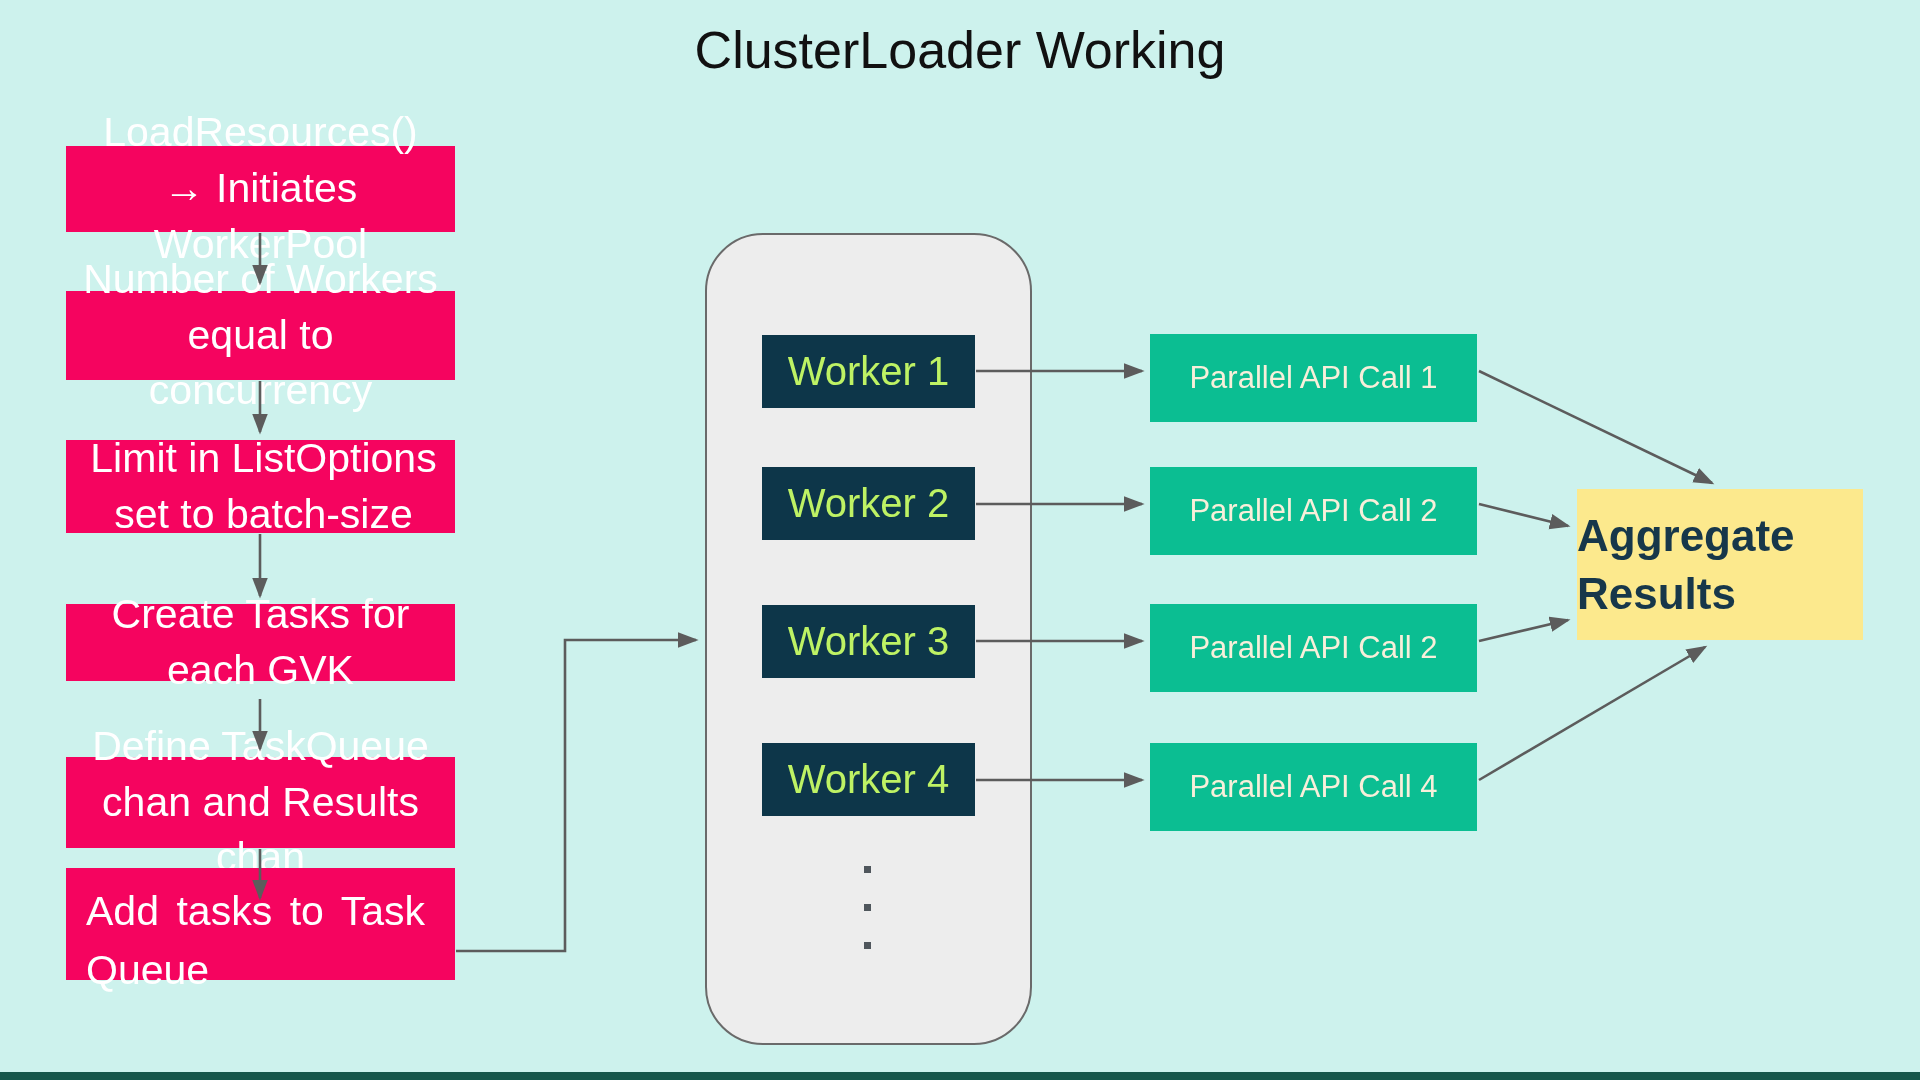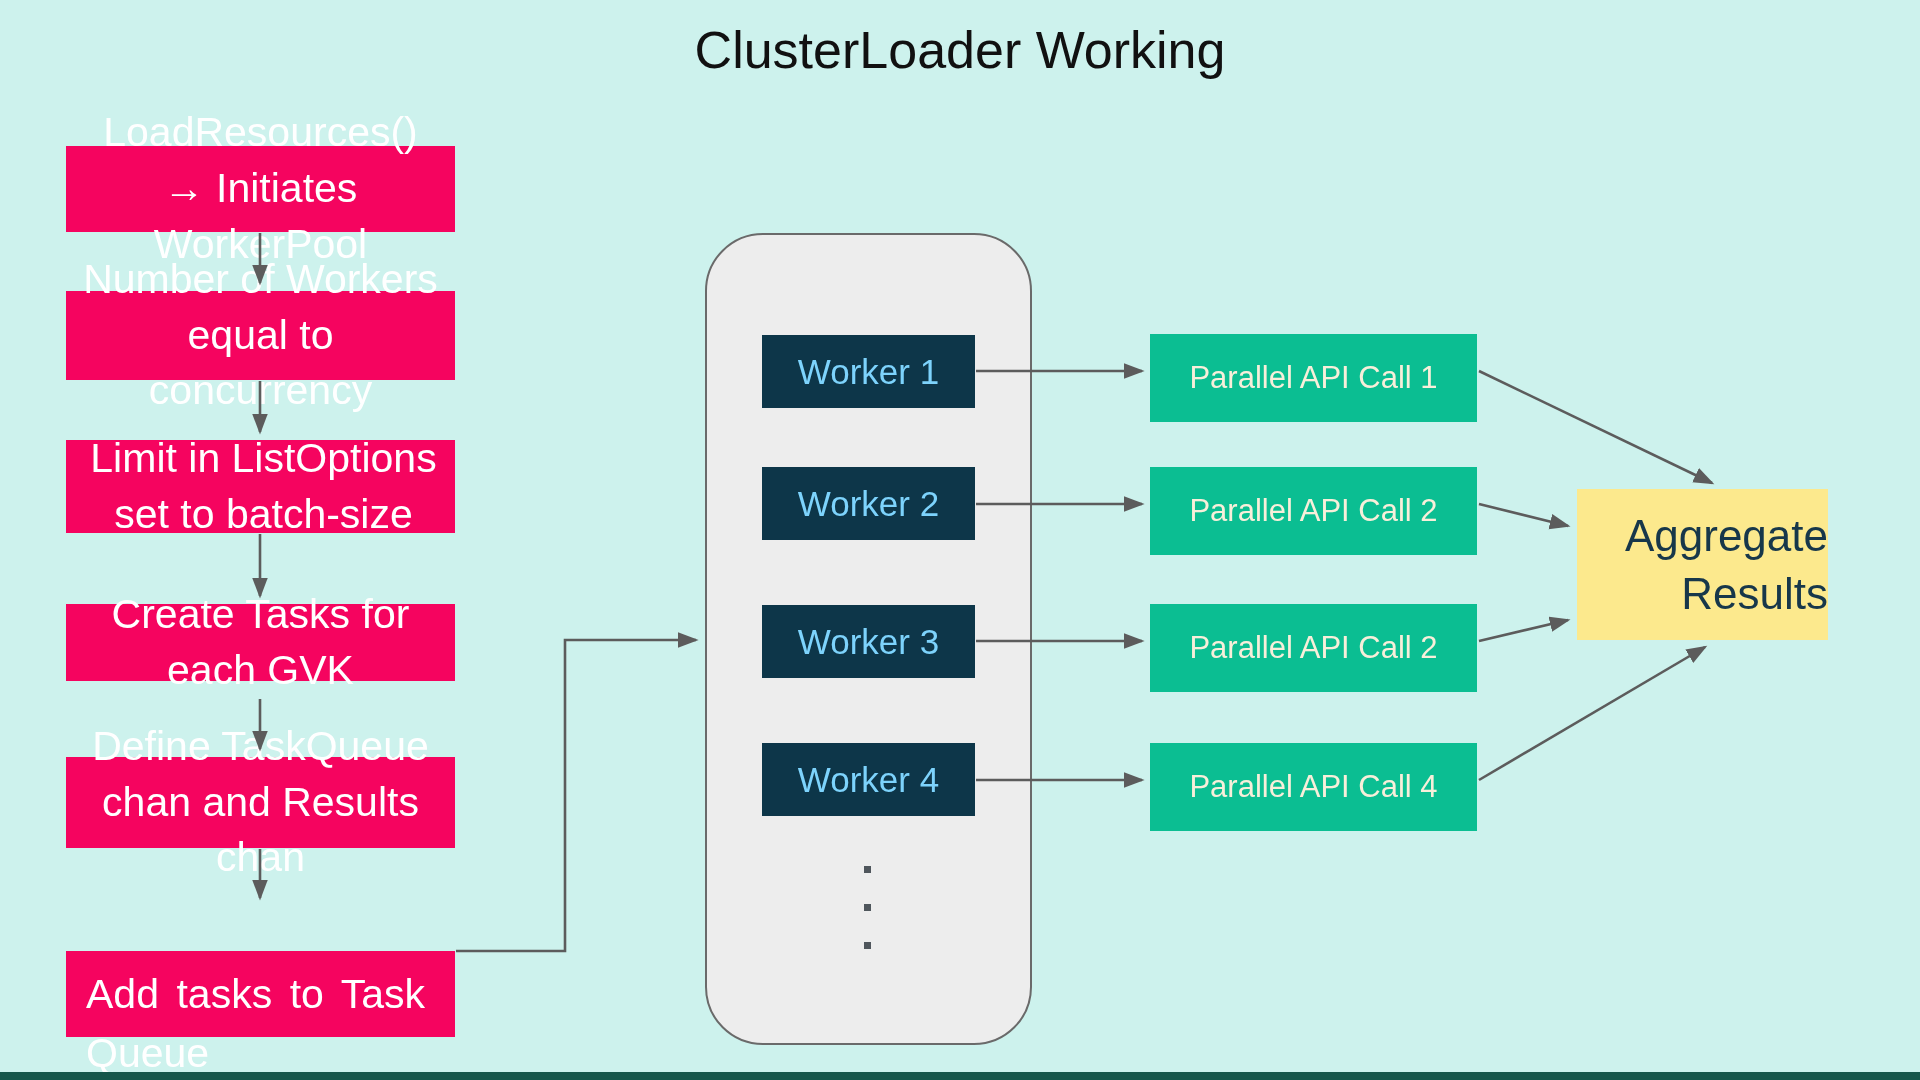--- a/index.html
+++ b/index.html
@@ -19,33 +19,33 @@
     font-size:41px;line-height:1.36;padding:6px 14px;
   }
   .step.justify{
     display:block;text-align:justify;padding:14px 30px 6px 20px;line-height:1.45;
   }
   .pool{
     left:705px;top:233px;width:327px;height:812px;
     background:#EDEDED;border:2px solid #6A6A6A;border-radius:58px;
   }
   .worker{
-    left:762px;width:213px;height:73px;background:#0D3649;color:#7dd3fc;
+    left:762px;width:213px;height:73px;background:#0D3649;color:#bef264;
     display:flex;align-items:center;justify-content:center;
-    font-size:35px;
+    font-size:40px;
   }
   .api{
     left:1150px;width:327px;height:88px;background:#0BBE92;color:#F8EFDA;
     display:flex;align-items:center;justify-content:center;
     font-size:31px;
   }
   .aggregate{
-    left:1577px;top:489px;width:251px;height:151px;background:#FCE98D;
+    left:1577px;top:489px;width:286px;height:151px;background:#FCE98D;
     color:#17374A;display:flex;align-items:center;justify-content:center;
-    text-align:right;font-size:44px;line-height:1.3;
+    text-align:left;font-size:44px;line-height:1.3;font-weight:bold;
   }
   .dot{
     left:864px;width:7px;height:7px;background:#4F565C;
   }
   .bottombar{
     left:0;top:1072px;width:1920px;height:8px;background:#16564B;
   }
   svg.overlay{position:absolute;left:0;top:0;pointer-events:none;}
 </style>
 </head>
@@ -61,21 +61,21 @@
 </div>
 <div class="abs step" style="top:440px;height:93px;padding-left:20px;">
   <span>Limit in ListOptions set to batch-size</span>
 </div>
 <div class="abs step" style="top:604px;height:77px;">
   <span>Create Tasks for each GVK</span>
 </div>
 <div class="abs step" style="top:757px;height:91px;">
   <span>Define TaskQueue chan and Results chan</span>
 </div>
-<div class="abs step justify" style="top:951px;height:86px;">
+<div class="abs step justify" style="top:868px;height:112px;">
   <span>Add tasks to Task Queue</span>
 </div>
 
 <div class="abs pool"></div>
 
 <div class="abs worker" style="top:335px;">
   <span>Worker 1</span>
 </div>
 <div class="abs worker" style="top:467px;">
   <span>Worker 2</span>

